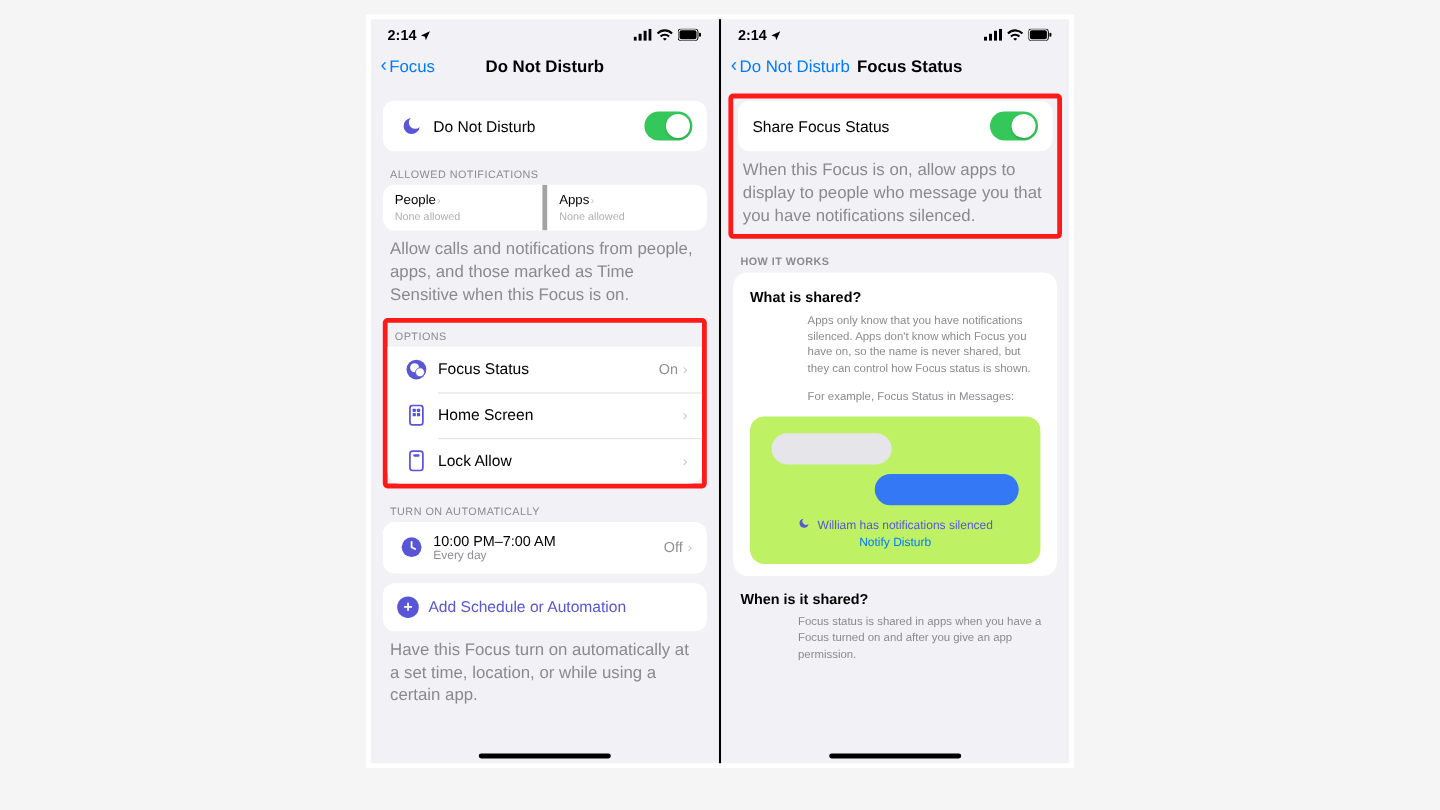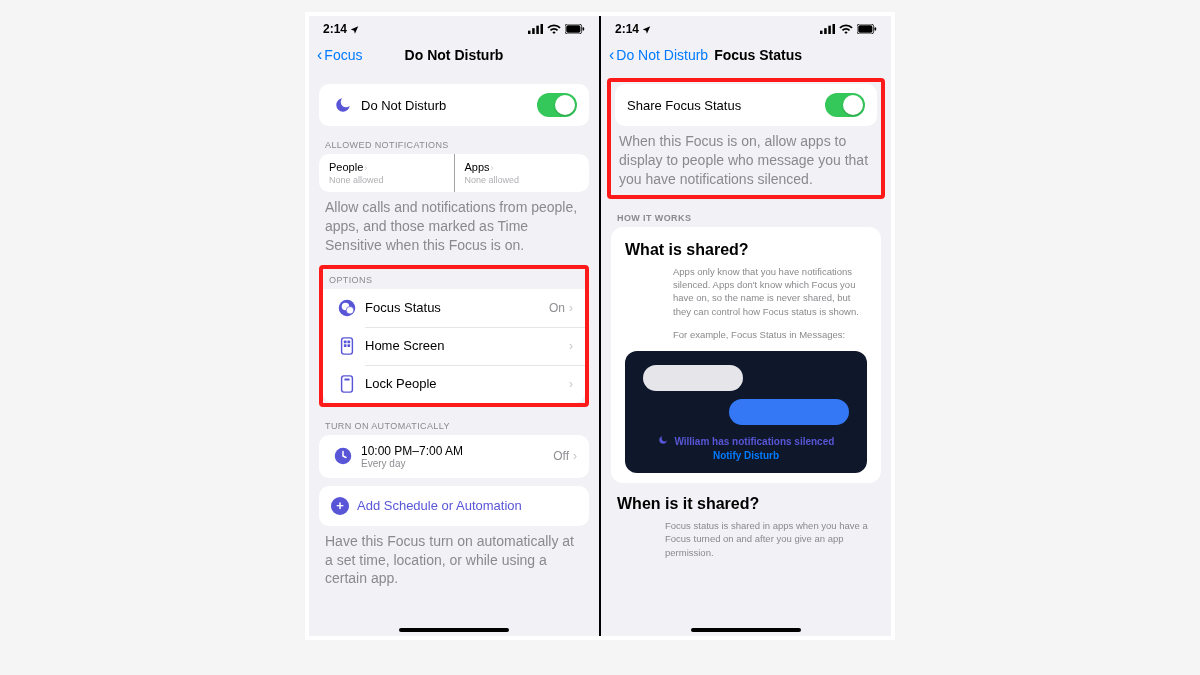--- a/index.html
+++ b/index.html
@@ -23,39 +23,39 @@
   .row .label { flex:1; font-size:13px; }
   .row .value { font-size:12px; color:#8e8e93; margin-right:4px; }
   .row .sub { font-size:10px; color:#8e8e93; }
   .chevron { color:#c7c7cc; font-size:12px; }
   .toggle { width:40px; height:24px; border-radius:12px; position:relative; }
   .toggle.on { background:#34c759; }
   .toggle .knob { width:20px; height:20px; background:#fff; border-radius:50%; position:absolute; top:2px; right:2px; box-shadow:0 1px 2px rgba(0,0,0,.2); }
   .footer-text { font-size:14px; color:#8a8a8e; padding:6px 6px 0 6px; line-height:1.35; }
   .split-card { display:flex; background:#fff; border-radius:10px; overflow:hidden; }
   .split-card > div { flex:1; padding:7px 10px; }
-  .split-card > div:first-child { border-right:1px solid #a3a3a3; }
+  .split-card > div:first-child { border-right:4px solid #a3a3a3; }
   .split-title { font-size:11px; }
   .split-title .mini-chev { color:#c7c7cc; font-size:9px; margin-left:1px; }
   .split-sub { font-size:9px; color:#b0b0b4; margin-top:2px; }
   .highlight { border:4px solid #ff1a1a; border-radius:4px; padding:0; }
   .highlight .card { border-radius:0 0 10px 10px; }
   .highlight .section-header { padding-top:6px; }
   .schedule .title-line { font-size:12px; font-weight:400; }
   .add-row { color:#5856d6; font-size:13px; display:flex; align-items:center; gap:8px; padding:11px 12px; }
   .add-icon { width:18px; height:18px; border-radius:50%; background:#5856d6; color:#fff; display:flex; align-items:center; justify-content:center; font-size:13px; font-weight:700; line-height:1; }
   .home-indicator { position:absolute; bottom:4px; left:50%; transform:translateX(-50%); width:110px; height:4px; border-radius:3px; background:#000; }
   
   .nav2 { display:flex; align-items:center; padding-left:8px; height:34px; }
   .r-highlight { border:4px solid #ff1a1a; border-radius:4px; margin:6px 6px 0 6px; padding:2px 4px 6px 4px; }
   .r-highlight .card { border-radius:10px; }
   .hw-card { background:#fff; border-radius:12px; margin:0 10px; padding:14px 14px 10px 14px; }
-  .hw-title { font-size:16px; font-weight:600; margin-bottom:6px; }
+  .hw-title { font-size:12px; font-weight:600; margin-bottom:6px; }
   .hw-text { font-size:9.5px; color:#8a8a8e; line-height:1.4;margin-left:48px; }
-  .bubbles { background:#0f172a; border-radius:12px; padding:14px 18px 10px 18px; margin-top:10px;font-weight:bold; }
+  .bubbles { background:#bef264; border-radius:12px; padding:14px 18px 10px 18px; margin-top:10px; }
   .bubble-grey { width:100px; height:26px; background:#e5e5ea; border-radius:14px; }
   .bubble-blue { width:120px; height:26px; background:#3478f6; border-radius:14px; margin-left:auto; margin-top:8px; }
   .msg-status { text-align:center; font-size:10px; color:#5856d6; margin-top:10px; line-height:1.4; }
   .msg-status .moon { margin-right:4px; }
   .msg-status .anyway { color:#007aff; display:block; }
   .purple { color:#5856d6; }
   svg { display:block; }
 </style>
 </head>
 <body>
@@ -162,21 +162,21 @@
             <div class="label">Home Screen</div>
             <div class="chevron">›</div>
           </div>
           <div class="row">
             <div class="icon-slot">
               <svg width="14" height="18" viewBox="0 0 14 20">
                   <rect x="1" y="1" width="12" height="18" rx="2.5" fill="none" stroke="#5856d6" stroke-width="1.6"></rect>
                   <rect x="4" y="4" width="6" height="2.2" rx="1" fill="#5856d6"></rect>
                 </svg>
             </div>
-            <div class="label">Lock People</div>
+            <div class="label">Lock Allow</div>
             <div class="chevron">›</div>
           </div>
         </div>
       </div>
 
       <div class="section-header">TURN ON AUTOMATICALLY</div>
       <div class="card schedule">
         <div class="row">
           <div class="icon-slot">
             <svg width="18" height="18" viewBox="0 0 24 24">

